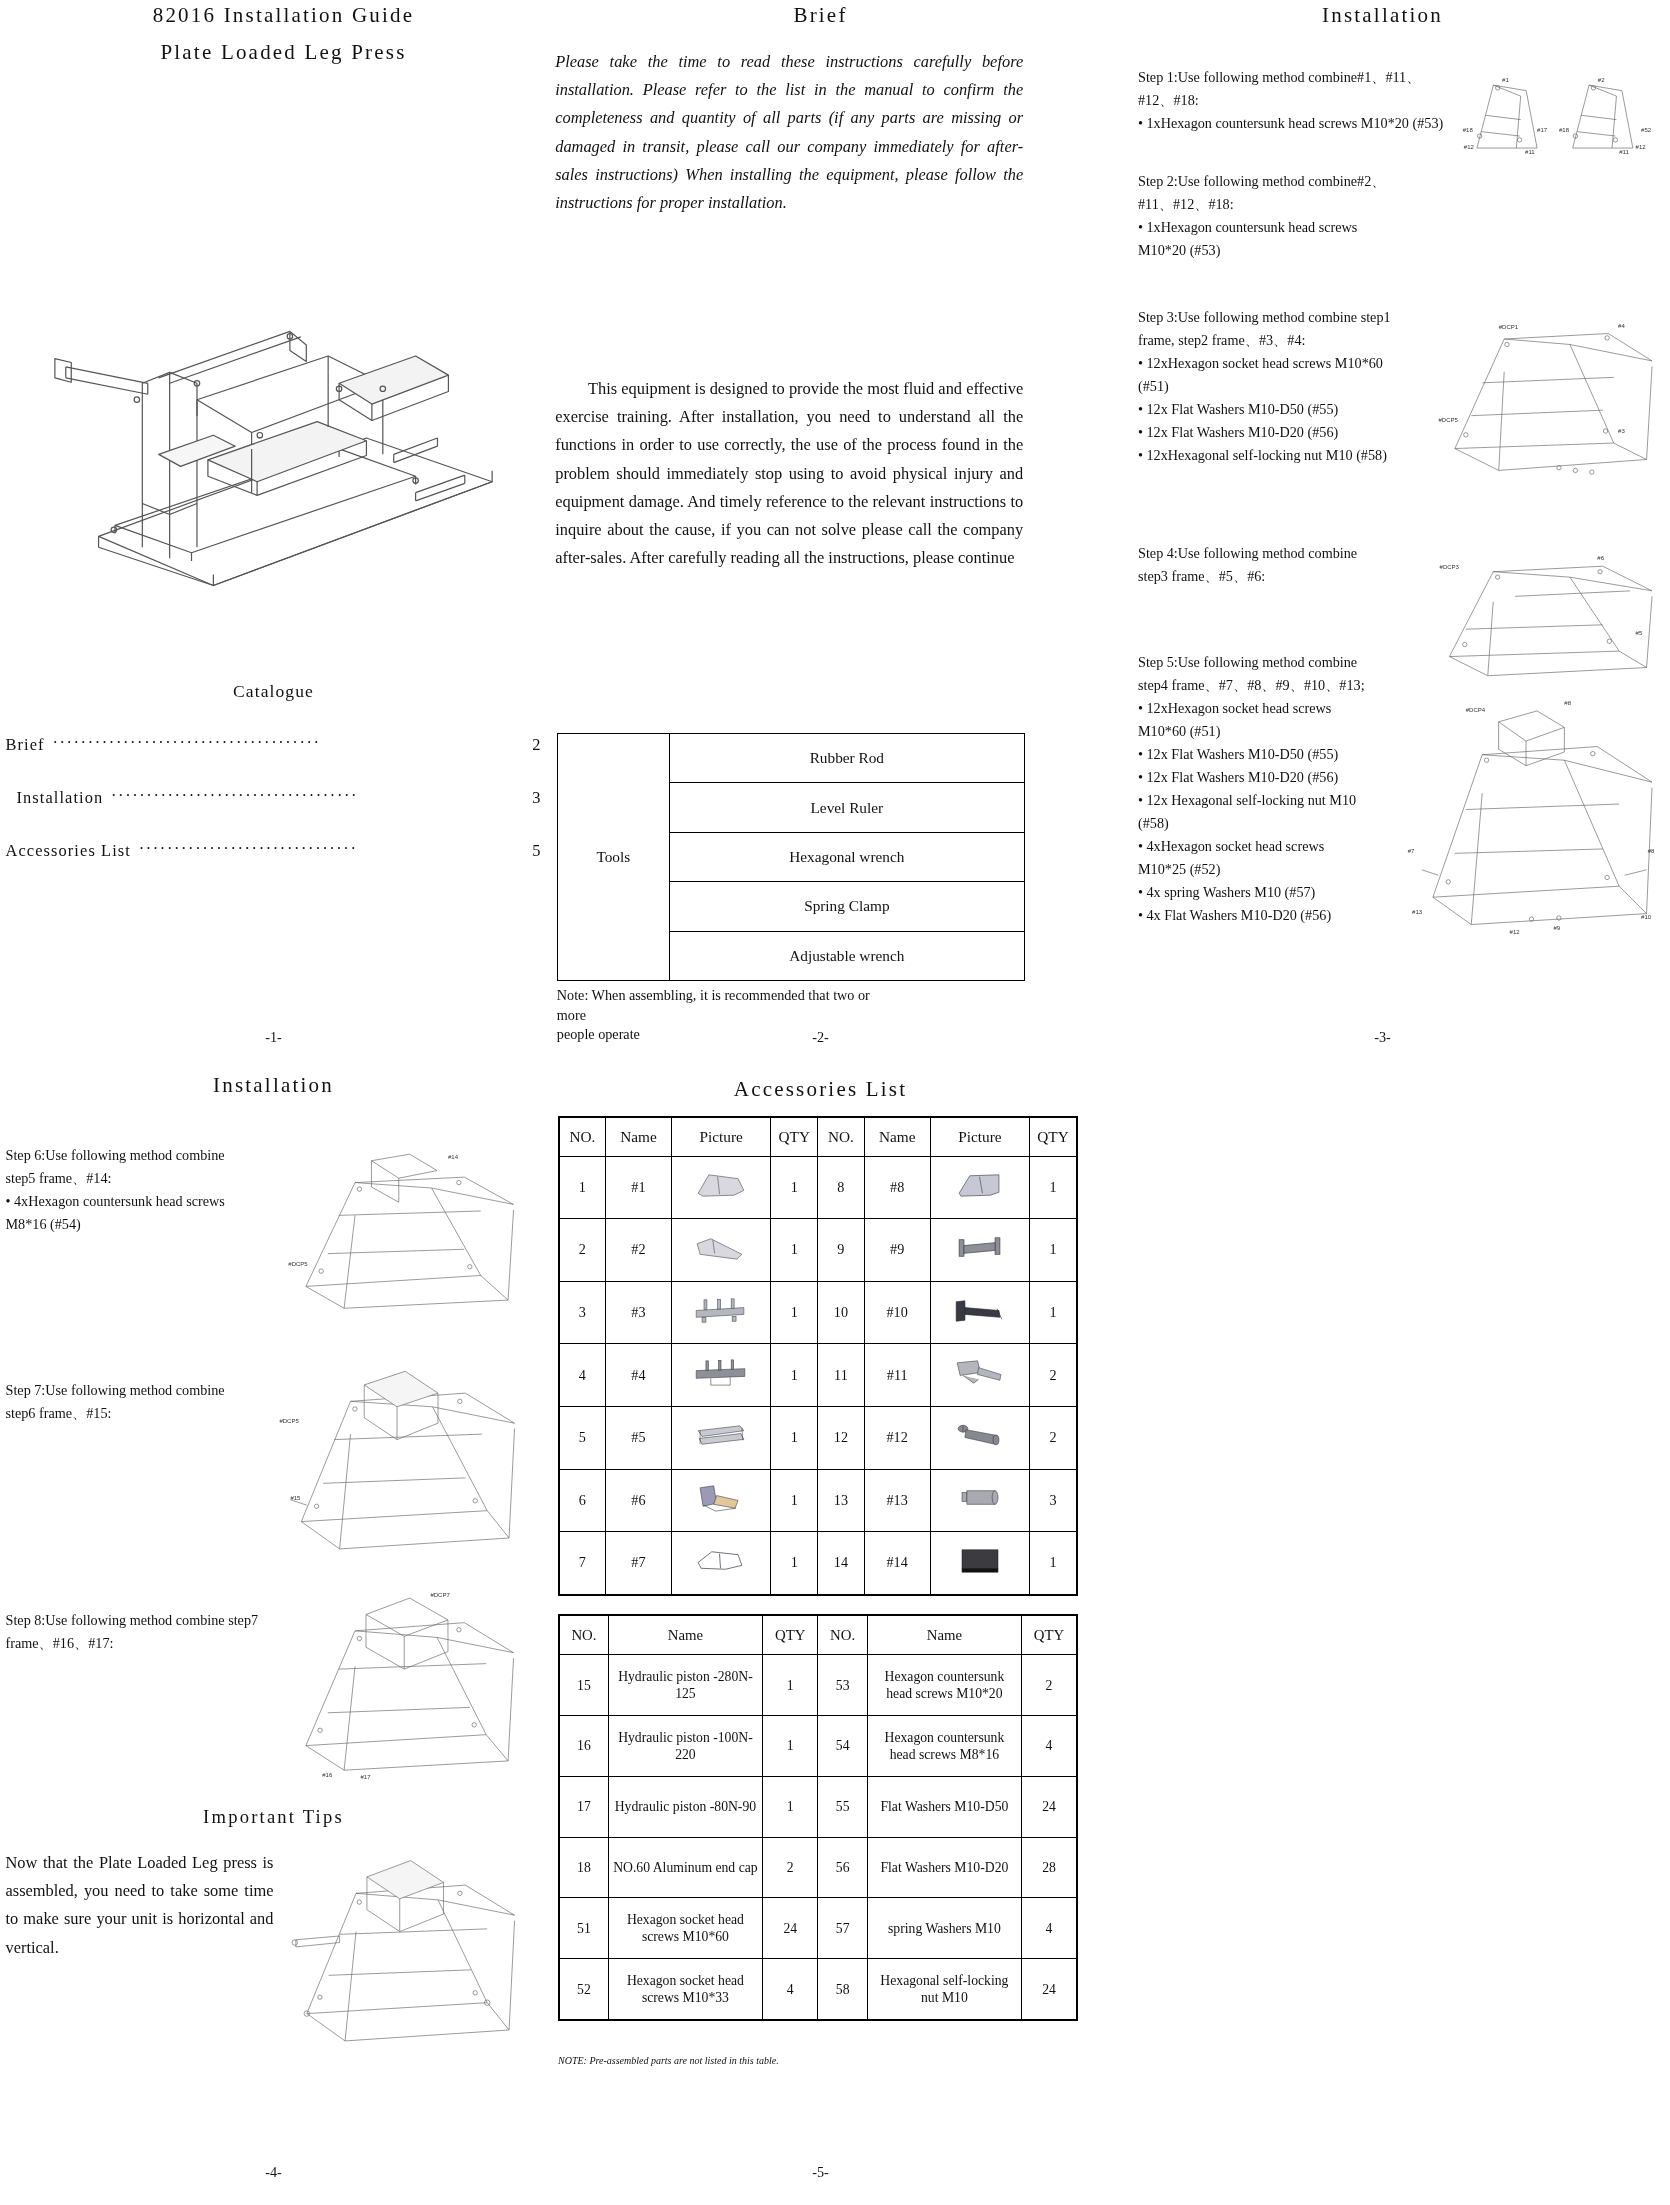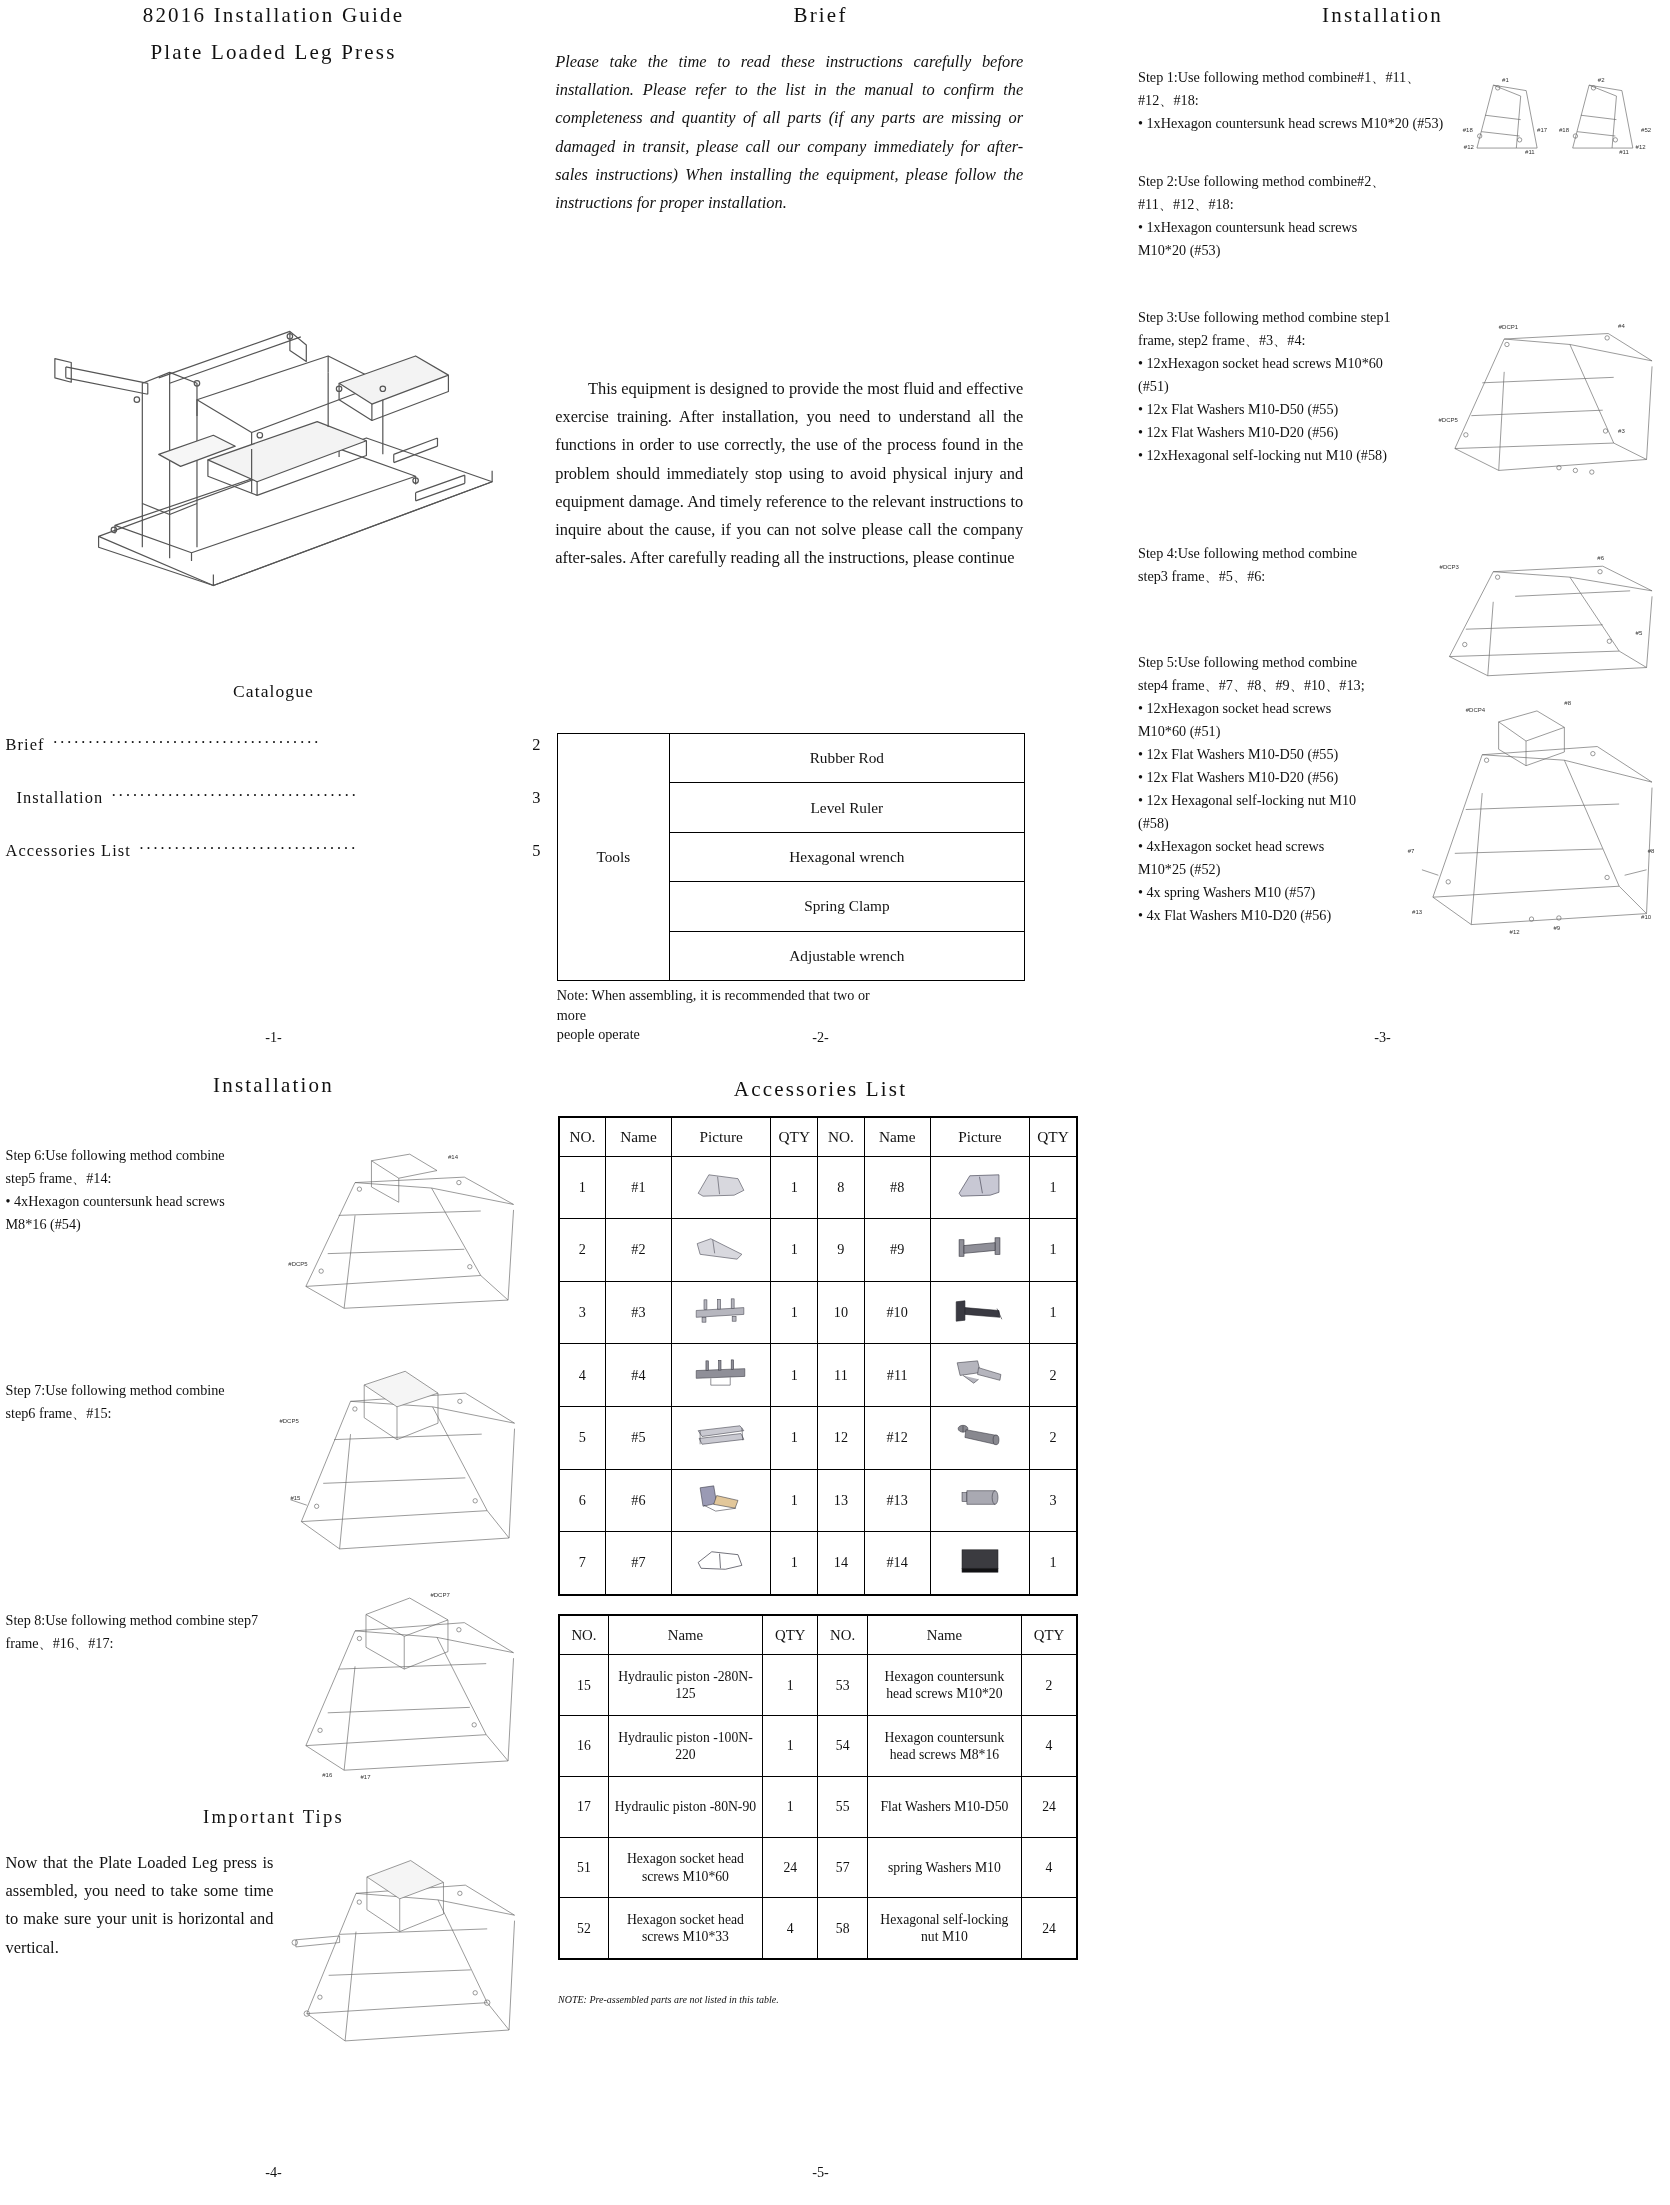--- a/index.html
+++ b/index.html
@@ -59,21 +59,21 @@
   
   .art{display:block;}
   .art svg{display:block;}
   .lbl-tag{font-size:11px;fill:#333;font-family:"Liberation Sans",sans-serif;}
 </style>
 </head>
 <body>
 
 <div class="page" style="left:0;top:0;width:547px;height:1067px;">
 
-  <div style="position:absolute;left:0;top:2.7px;width:547px;">
+  <div style="position:absolute;left:0;top:2.7px;width:547px;padding-left:10px;">
     <div class="h1">82016 Installation Guide</div>
     <div class="h1" style="margin-top:12px;">Plate Loaded Leg Press</div>
   </div>
 
   <div class="art" style="position:absolute;left:33px;top:219px;width:481px;height:427px;">
     <svg viewBox="0 0 880 780" width="481" height="427">
       <g fill="none" stroke="#555" stroke-width="2.2" stroke-linejoin="round">
 
         <path d="M120 700 L330 790 L840 600 L610 520 Z" transform="translate(0,-120)"></path>
         <path d="M120 580 L120 600 L330 670 L330 650"></path>
@@ -696,20 +696,28 @@
         </tr>
         <tr>
           <td>17</td>
           <td>Hydraulic piston -80N-90</td>
           <td>1</td>
           <td>55</td>
           <td>Flat Washers M10-D50</td>
           <td>24</td>
         </tr>
         <tr>
+          <td>18</td>
+          <td>NO.60 Aluminum end cap</td>
+          <td>2</td>
+          <td>56</td>
+          <td>Flat Washers M10-D20</td>
+          <td>28</td>
+        </tr>
+        <tr>
           <td>51</td>
           <td>Hexagon socket head screws M10*60</td>
           <td>24</td>
           <td>57</td>
           <td>spring Washers M10</td>
           <td>4</td>
         </tr>
         <tr>
           <td>52</td>
           <td>Hexagon socket head screws M10*33</td>

